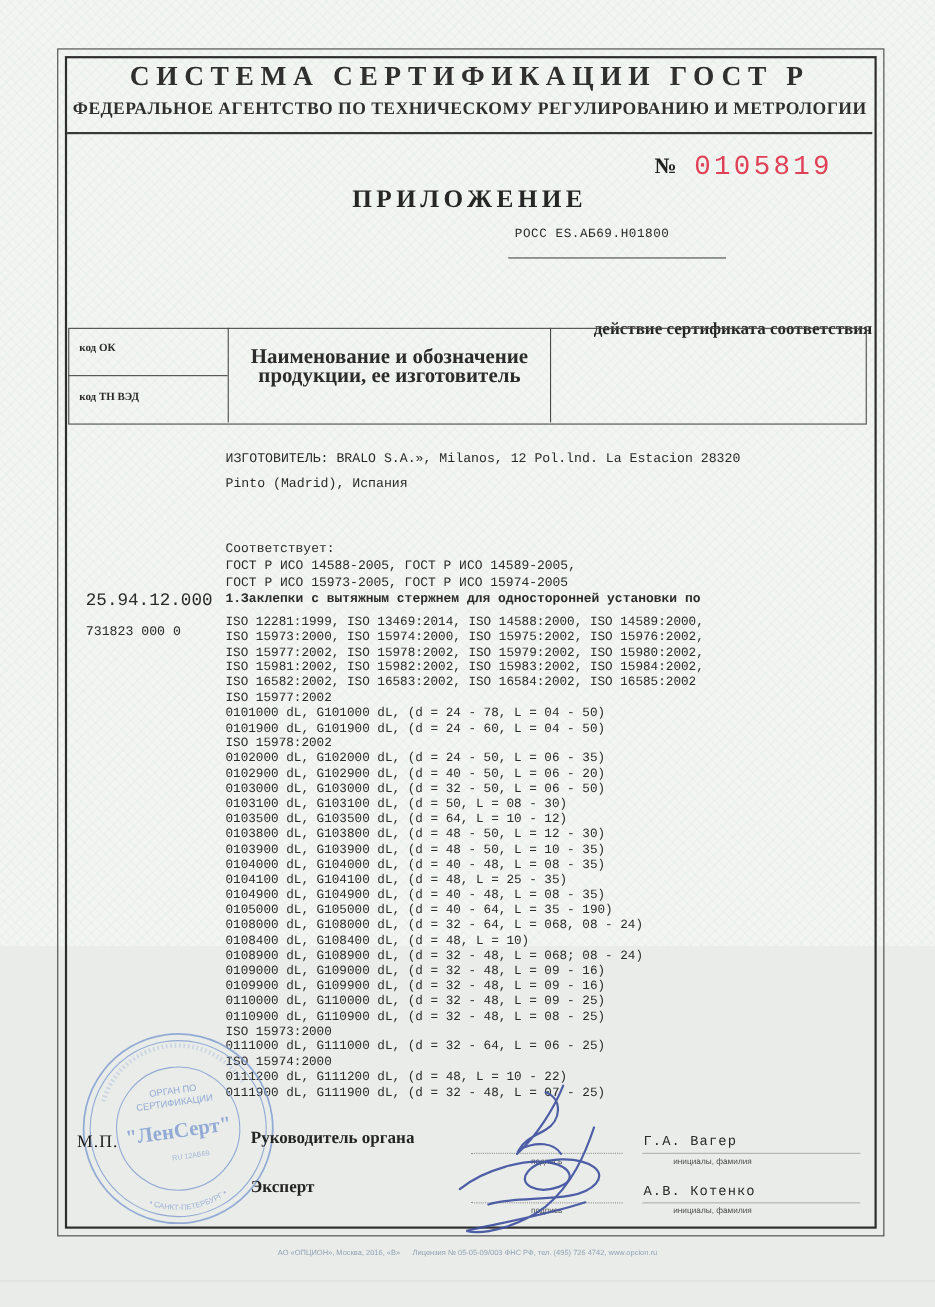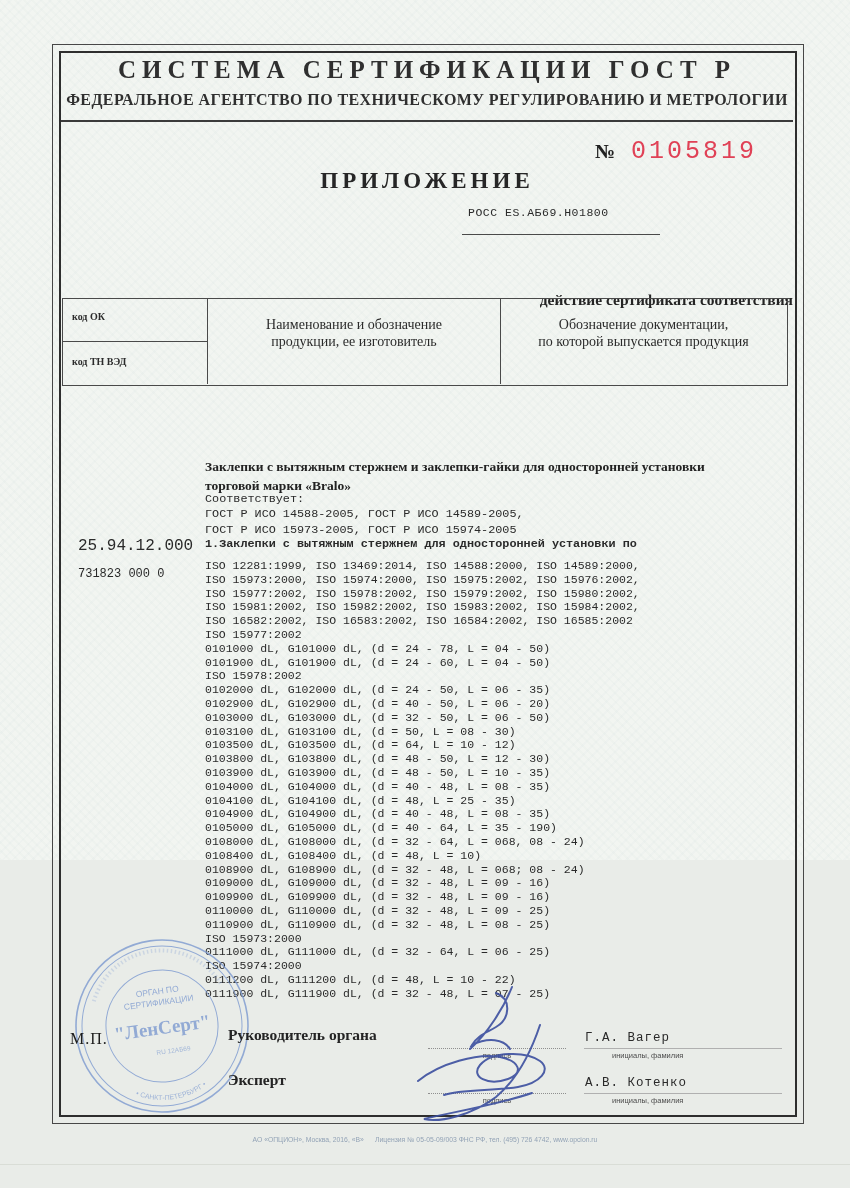--- a/index.html
+++ b/index.html
@@ -37,22 +37,22 @@
   .cert-underline{left:462px;top:234px;width:198px;border-top:1.3px solid #4a4a4a;}
   .subtitle1{left:61px;top:250px;width:732px;text-align:center;font-size:15.5px;font-weight:bold;color:#242424;}
   .subtitle2{left:61px;top:271px;width:732px;text-align:right;font-size:15.5px;font-weight:bold;color:#242424;margin-top:20px;}
   .tbl{left:62px;top:298px;width:724px;height:86px;border:1.2px solid #4a4a4a;}
   .tbl-v1{left:207px;top:298px;width:0;height:86px;border-left:1.2px solid #4a4a4a;}
   .tbl-v2{left:500px;top:298px;width:0;height:86px;border-left:1.2px solid #4a4a4a;}
   .tbl-h1{left:62px;top:341px;width:145px;border-top:1.2px solid #4a4a4a;}
   .cell-label{font-size:10px;font-weight:600;color:#2b2b2b;}
   .code-ok{left:72px;top:311px;}
   .code-tnved{left:72px;top:356px;}
-  .cell-center{white-space:pre-line;text-align:center;line-height:17px;font-size:14px;
-    font-weight:400;color:#2b2b2b;}
+  .cell-center{white-space:pre-line;text-align:center;line-height:17px;font-size:19px;
+    font-weight:700;color:#2b2b2b;}
   .hdr-product{left:208px;top:316px;width:292px;}
   .hdr-docs{left:501px;top:316px;width:285px;}
   .mono{font-family:"Liberation Mono",monospace;color:#2a2a2a;white-space:pre;}
   .manufacturer{left:205px;top:406px;font-size:12px;line-height:23px;}
   .descr{left:205px;top:458px;font-size:13.5px;font-weight:bold;line-height:18.5px;color:#222;
     white-space:pre-line;font-family:"Liberation Serif",serif;}
   .body-a{left:205px;top:492px;font-size:11.8px;line-height:15.3px;}
   .body-b{left:205px;top:537px;font-size:11.8px;font-weight:bold;}
   .body-c{left:205px;top:559px;font-size:11.5px;line-height:13.8px;}
   .ok-code{left:78px;top:537px;font-size:16px;}
@@ -102,25 +102,23 @@
   <div class="abs subtitle2">действие сертификата соответствия</div>
 
   <div class="abs tbl"></div>
   <div class="abs tbl-v1"></div>
   <div class="abs tbl-v2"></div>
   <div class="abs tbl-h1"></div>
   <div class="abs cell-label code-ok">код ОК</div>
   <div class="abs cell-label code-tnved">код ТН ВЭД</div>
   <div class="abs cell-center hdr-product">Наименование и обозначение
 продукции, ее изготовитель</div>
-  <div class="abs cell-center hdr-docs">Обозначение документации,
-по которой выпускается продукция</div>
 
-  <div class="abs descr">Заклепки с вытяжным стержнем и заклепки-гайки для односторонней установки
-торговой марки «Bralo»</div>
+  <div class="abs mono manufacturer">ИЗГОТОВИТЕЛЬ: BRALO S.A.», Milanos, 12 Pol.lnd. La Estacion 28320
+Pinto (Madrid), Испания</div>
   <div class="abs mono body-a">Соответствует:
 ГОСТ Р ИСО 14588-2005, ГОСТ Р ИСО 14589-2005,
 ГОСТ Р ИСО 15973-2005, ГОСТ Р ИСО 15974-2005</div>
   <div class="abs mono body-b">1.Заклепки с вытяжным стержнем для односторонней установки по</div>
   <div class="abs mono body-c">ISO 12281:1999, ISO 13469:2014, ISO 14588:2000, ISO 14589:2000,
 ISO 15973:2000, ISO 15974:2000, ISO 15975:2002, ISO 15976:2002,
 ISO 15977:2002, ISO 15978:2002, ISO 15979:2002, ISO 15980:2002,
 ISO 15981:2002, ISO 15982:2002, ISO 15983:2002, ISO 15984:2002,
 ISO 16582:2002, ISO 16583:2002, ISO 16584:2002, ISO 16585:2002
 ISO 15977:2002

